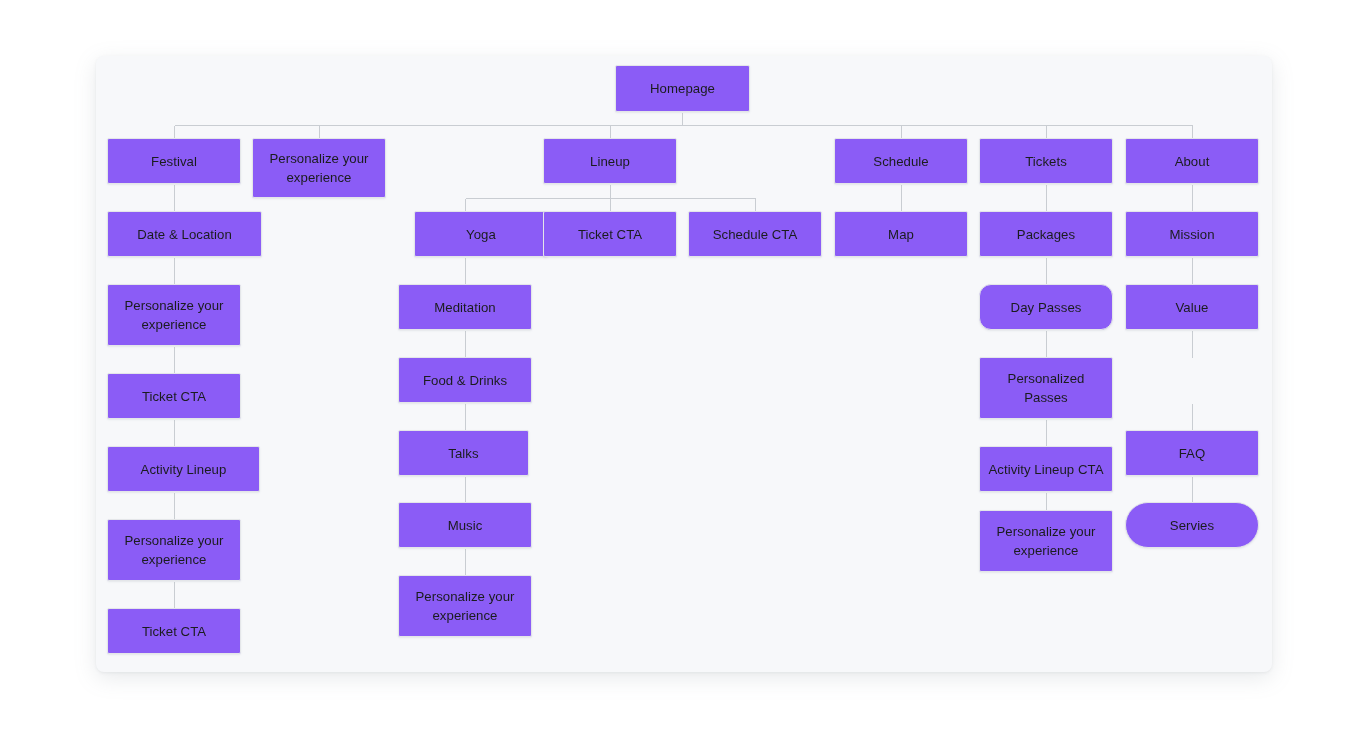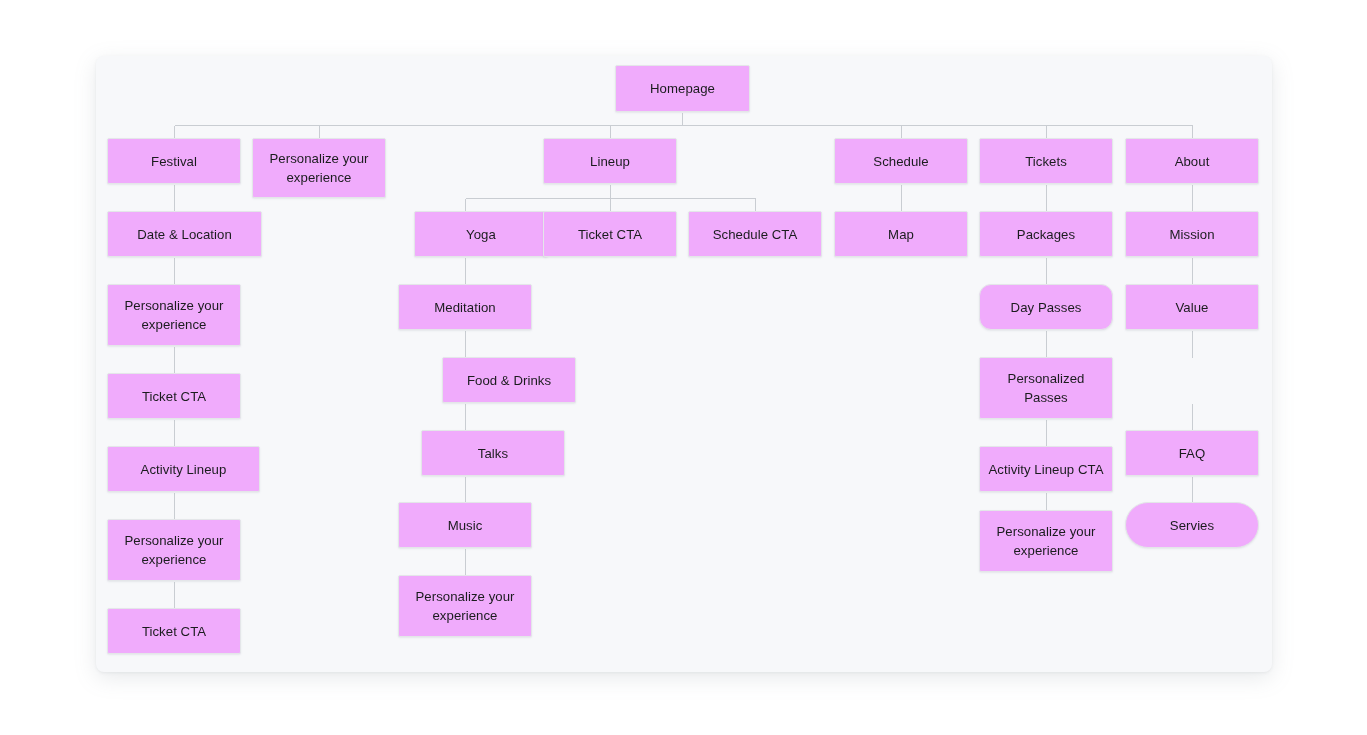--- a/index.html
+++ b/index.html
@@ -47,21 +47,21 @@
     position: absolute;
     left: 0;
     top: 0;
     width: 1367px;
     height: 735px;
   }
 
   .node {
     position: absolute;
     box-sizing: border-box;
-    background: #f0abfc;
+    background: #8b5cf6;
     border: 1px solid #E4E6E9;
     border-radius: 2px;
     box-shadow: 0 1px 2px rgba(110, 120, 135, 0.13);
     display: flex;
     align-items: center;
     justify-content: center;
     text-align: center;
     color: #1B1C1E;
     font-size: 13.2px;
     line-height: 19px;
@@ -131,25 +131,25 @@
       <div class="node" style="left: 688px; top: 211px; width: 134px; height: 46px;">Schedule CTA</div>
       <div class="node" style="left: 834px; top: 211px; width: 134px; height: 46px;">Map</div>
       <div class="node" style="left: 979px; top: 211px; width: 134px; height: 46px;">Packages</div>
       <div class="node" style="left: 1125px; top: 211px; width: 134px; height: 46px;">Mission</div>
       <div class="node" style="left: 107px; top: 284px; width: 134px; height: 62px;">Personalize your
 experience</div>
       <div class="node" style="left: 398px; top: 284px; width: 134px; height: 46px;">Meditation</div>
       <div class="node" style="left: 979px; top: 284px; width: 134px; height: 46px; border-radius: 12px;">Day Passes</div>
       <div class="node" style="left: 1125px; top: 284px; width: 134px; height: 46px;">Value</div>
       <div class="node" style="left: 107px; top: 373px; width: 134px; height: 46px;">Ticket CTA</div>
-      <div class="node" style="left: 398px; top: 357px; width: 134px; height: 46px; margin-left: 44px;">Food &amp; Drinks</div>
+      <div class="node" style="left: 398px; top: 357px; width: 134px; height: 46px;">Food &amp; Drinks</div>
       <div class="node" style="left: 979px; top: 357px; width: 134px; height: 62px;">Personalized
 Passes</div>
       <div class="node" style="left: 107px; top: 446px; width: 153px; height: 46px;">Activity Lineup</div>
-      <div class="node" style="left: 421px; top: 430px; width: 144px; height: 46px;">Talks</div>
+      <div class="node" style="left: 398px; top: 430px; width: 131px; height: 46px;">Talks</div>
       <div class="node" style="left: 979px; top: 446px; width: 134px; height: 46px;">Activity Lineup CTA</div>
       <div class="node" style="left: 1125px; top: 430px; width: 134px; height: 46px;">FAQ</div>
       <div class="node" style="left: 107px; top: 519px; width: 134px; height: 62px;">Personalize your
 experience</div>
       <div class="node" style="left: 398px; top: 502px; width: 134px; height: 46px;">Music</div>
       <div class="node" style="left: 979px; top: 510px; width: 134px; height: 62px;">Personalize your
 experience</div>
       <div class="node" style="left: 1125px; top: 502px; width: 134px; height: 46px; border-radius: 23px;">Servies</div>
       <div class="node" style="left: 107px; top: 608px; width: 134px; height: 46px;">Ticket CTA</div>
       <div class="node" style="left: 398px; top: 575px; width: 134px; height: 62px;">Personalize your

